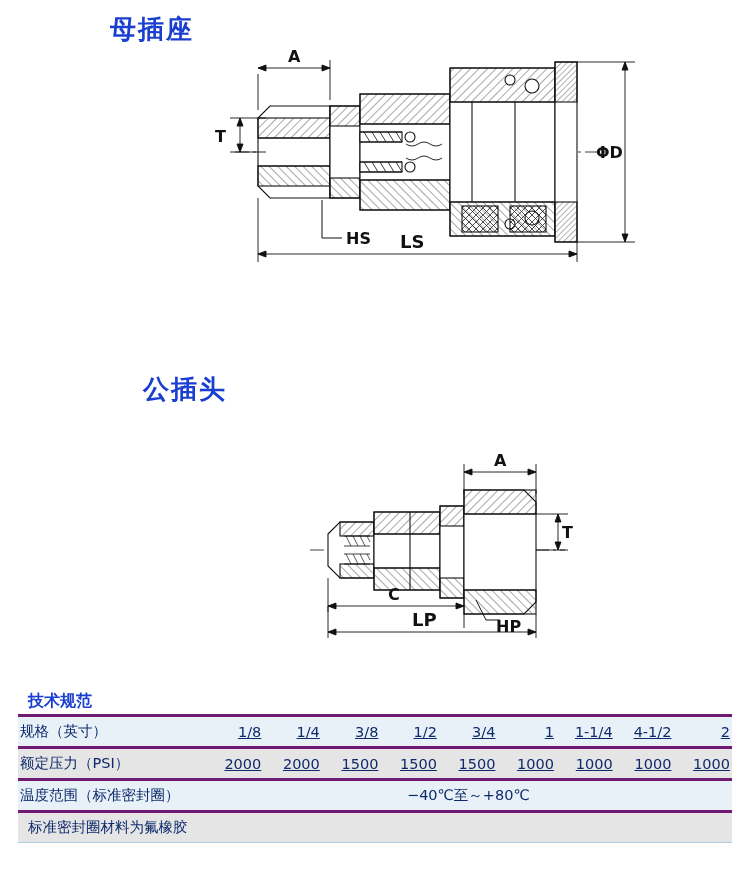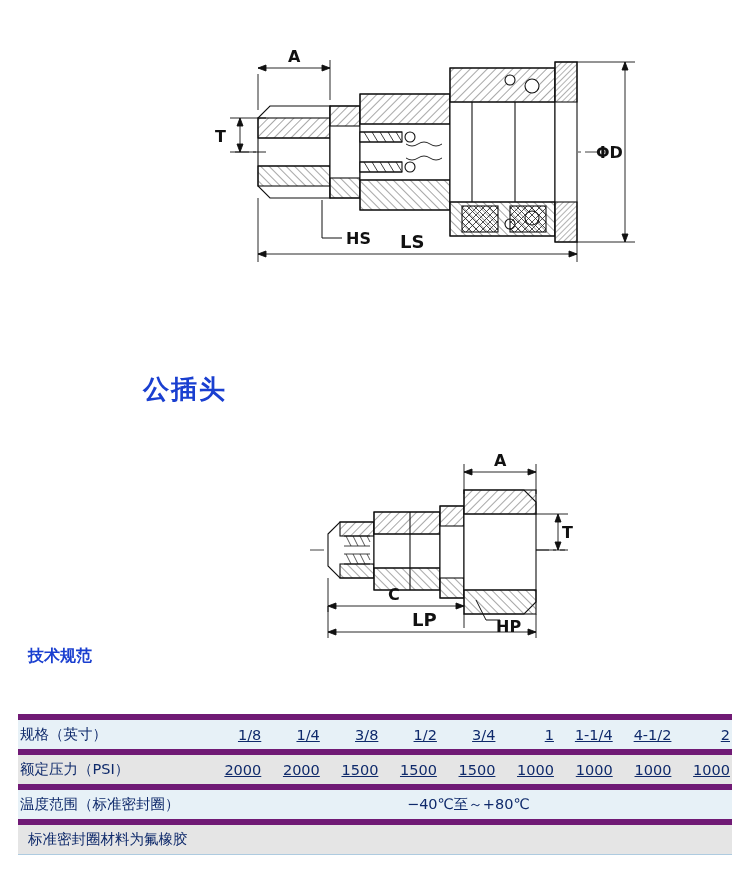--- a/index.html
+++ b/index.html
@@ -32,40 +32,40 @@
 
   .diagram {
     position: absolute;
   }
   #diagram-female { left: 210px; top: 40px; width: 470px; height: 260px; }
   #diagram-male   { left: 300px; top: 450px; width: 280px; height: 210px; }
 
   .spec-title {
     position: absolute;
     left: 28px;
-    top: 646px;
+    top: 691px;
     color: #1a3fd0;
     font-weight: bold;
     font-size: 16px;
     font-family: "DejaVu Sans", sans-serif;
   }
 
   .spec-table {
     position: absolute;
     left: 18px;
     top: 714px;
     width: 714px;
     border-collapse: collapse;
     font-family: "DejaVu Sans", sans-serif;
     font-size: 14.5px;
     color: #0f2a6b;
   }
   .spec-table td {
     padding: 5px 2px;
-    border-top: 6px solid #701a75;
+    border-top: 3px solid #701a75;
     white-space: nowrap;
   }
   .spec-table tr:last-child td {
     border-bottom: 1px solid #aecbe0;
   }
   .spec-table tr.row-a { background: #e7f1f7; }
   .spec-table tr.row-b { background: #e5e5e5; }
   .rowlabel {
     padding-left: 10px;
     text-align: left;
@@ -77,20 +77,21 @@
   svg text {
     font-family: "DejaVu Sans", sans-serif;
     fill: #111;
   }
 </style>
 </head>
 <body>
 
 <div class="page">
 
+  <div class="heading" id="title-female">母插座</div>
 
   <svg class="diagram" id="diagram-female" viewBox="0 0 470 260">
     <defs>
       <pattern id="hatchR" width="6" height="6" patternUnits="userSpaceOnUse" patternTransform="rotate(45)">
         <line x1="0" y1="0" x2="0" y2="6" stroke="#222" stroke-width="0.8"></line>
       </pattern>
       <pattern id="hatchL" width="6" height="6" patternUnits="userSpaceOnUse" patternTransform="rotate(-45)">
         <line x1="0" y1="0" x2="0" y2="6" stroke="#222" stroke-width="0.8"></line>
       </pattern>
       <pattern id="hatchFine" width="4" height="4" patternUnits="userSpaceOnUse" patternTransform="rotate(45)">

